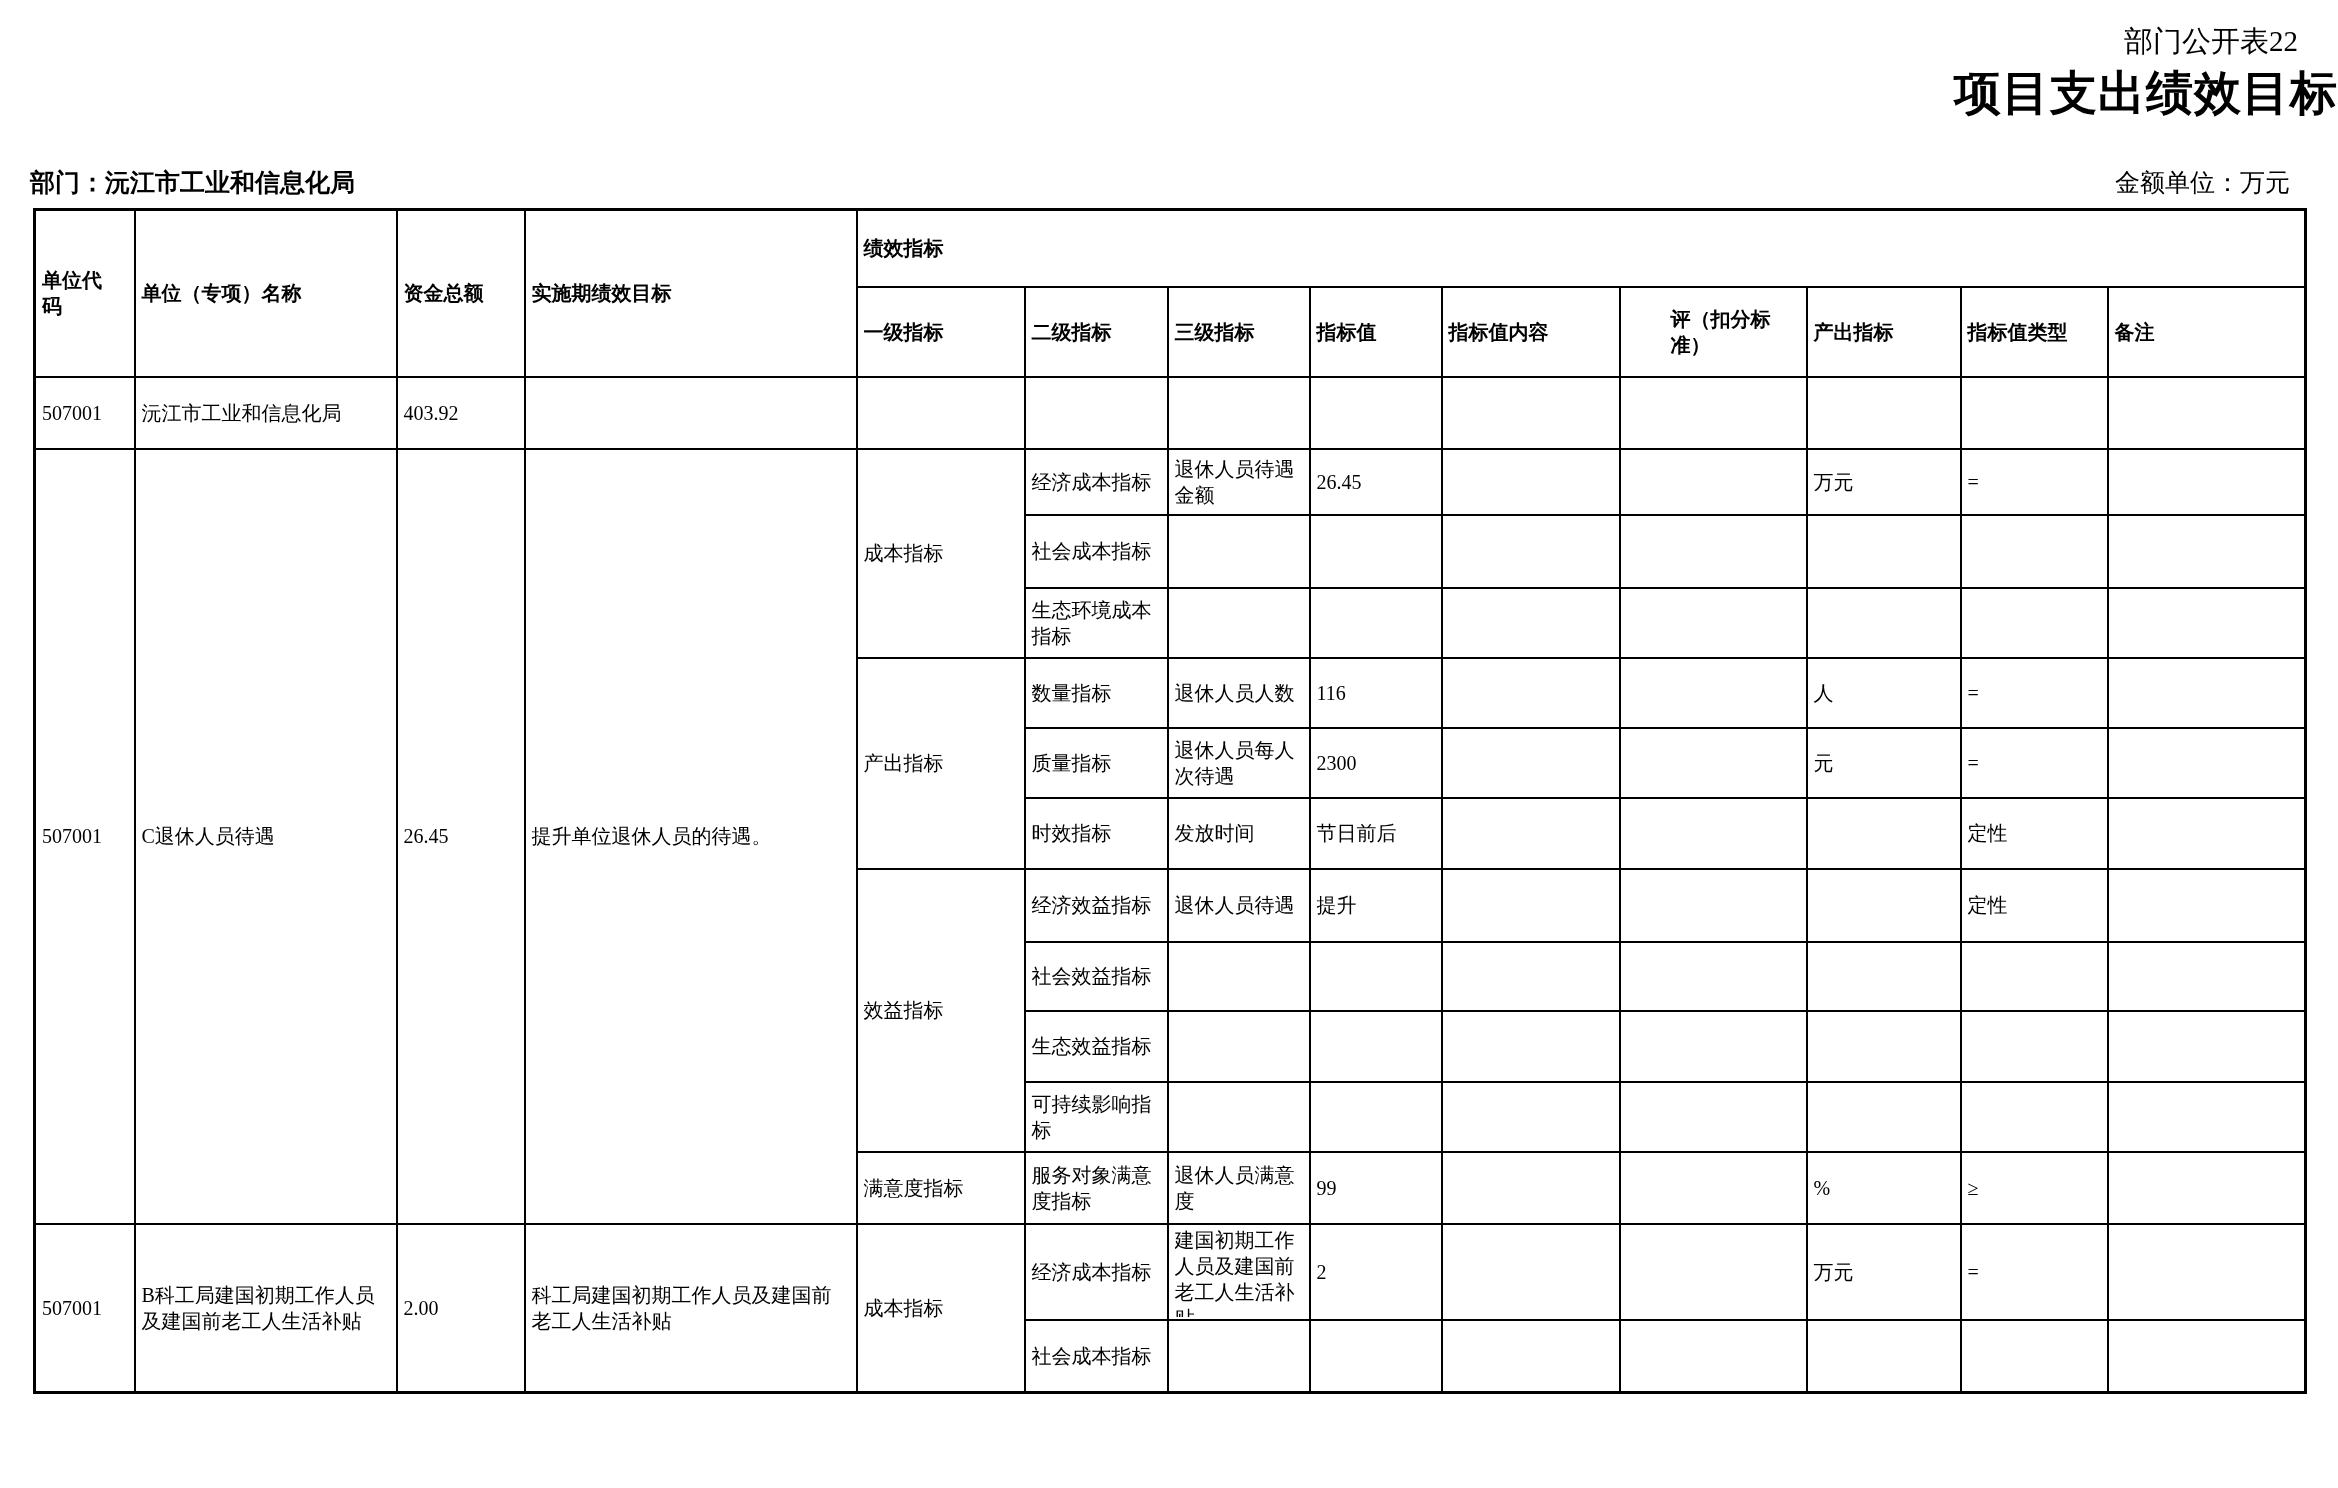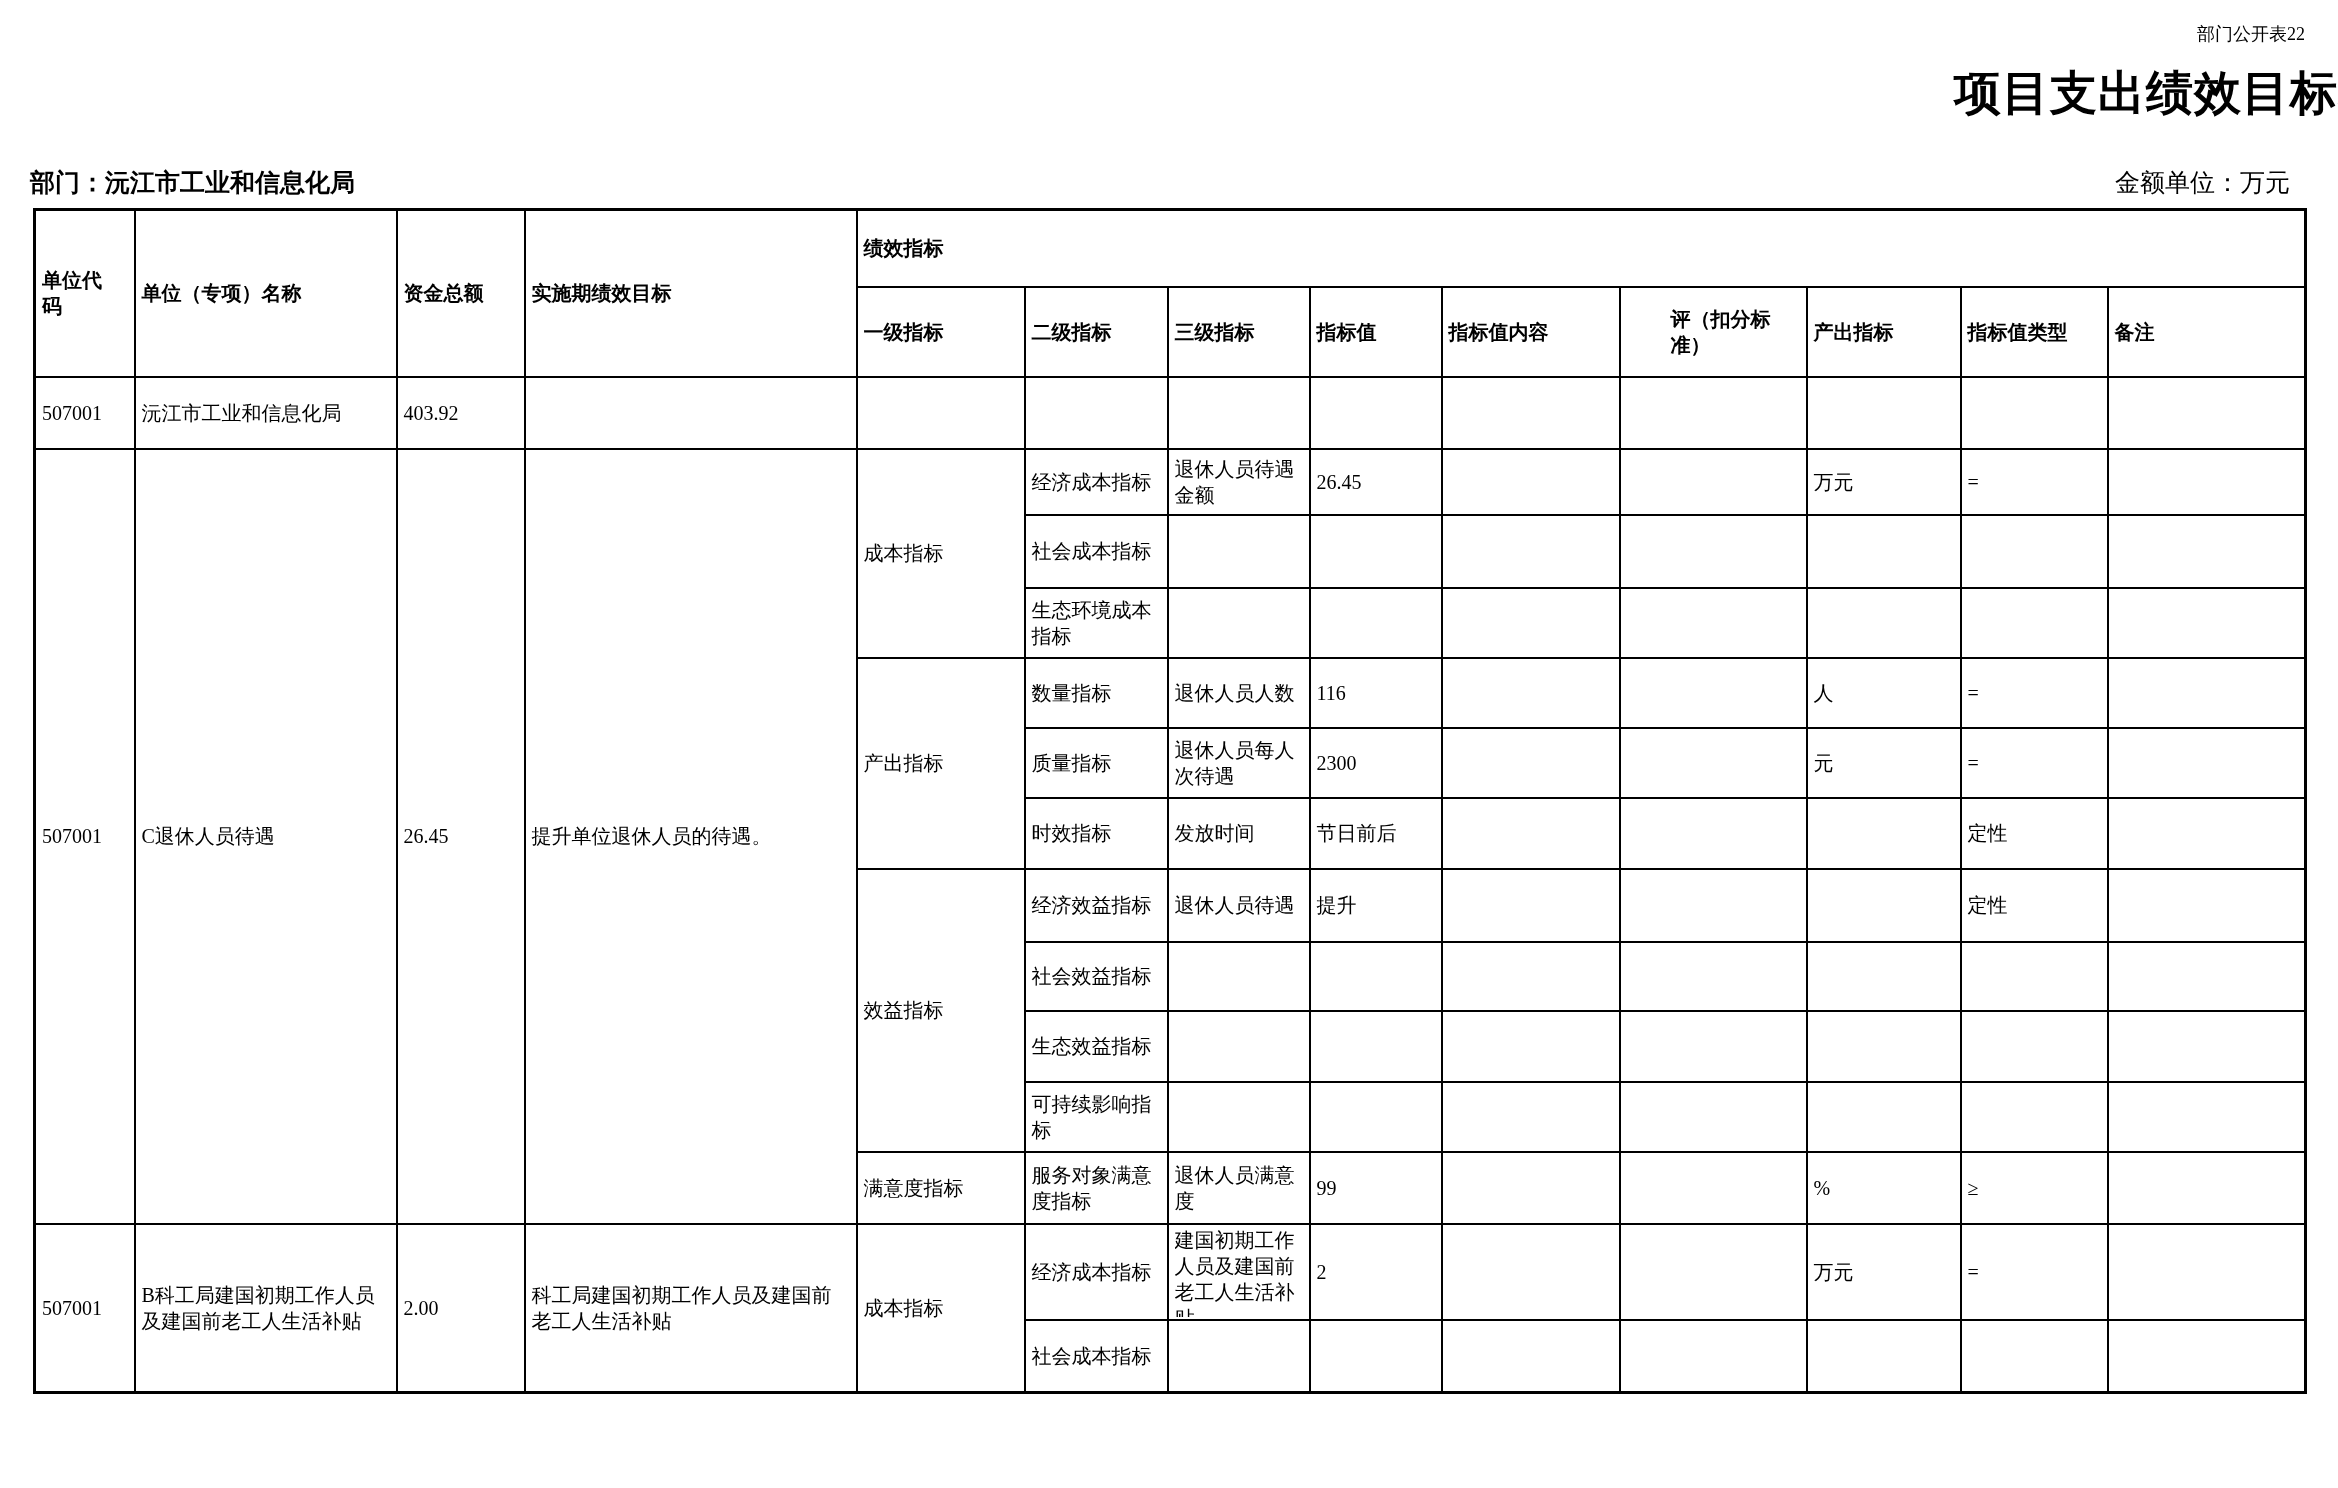--- a/index.html
+++ b/index.html
@@ -1,20 +1,20 @@
 <!DOCTYPE html>
 <html><head>
 <meta charset="utf-8">
 <style>
   html,body{margin:0;padding:0;background:#fff;}
   body{
     width:2338px;height:1488px;position:relative;color:#000;
     font-family:"Liberation Serif","DejaVu Serif",serif;
   }
-  .doc-label{position:absolute;top:22px;right:33px;font-size:18px;font-family:Liberation Serif, serif;}
+  .doc-label{position:absolute;top:22px;right:40px;font-size:29px;font-family:Liberation Serif, serif;}
   .page-title{position:absolute;top:62px;left:0;width:100%;text-align:right;
     font-size:47px;font-weight:bold;letter-spacing:1px;padding-left:48px;}
   .meta-line{position:absolute;top:150px;left:30px;right:48px;
     display:flex;justify-content:space-between;align-items:flex-end;}
   .dept{font-size:25px;font-weight:bold;}
   .money-unit{font-size:25px;margin-top:16px;}
 
   table.grid{
     position:absolute;top:208px;left:33px;width:2271px;
     border-collapse:collapse;table-layout:fixed;

